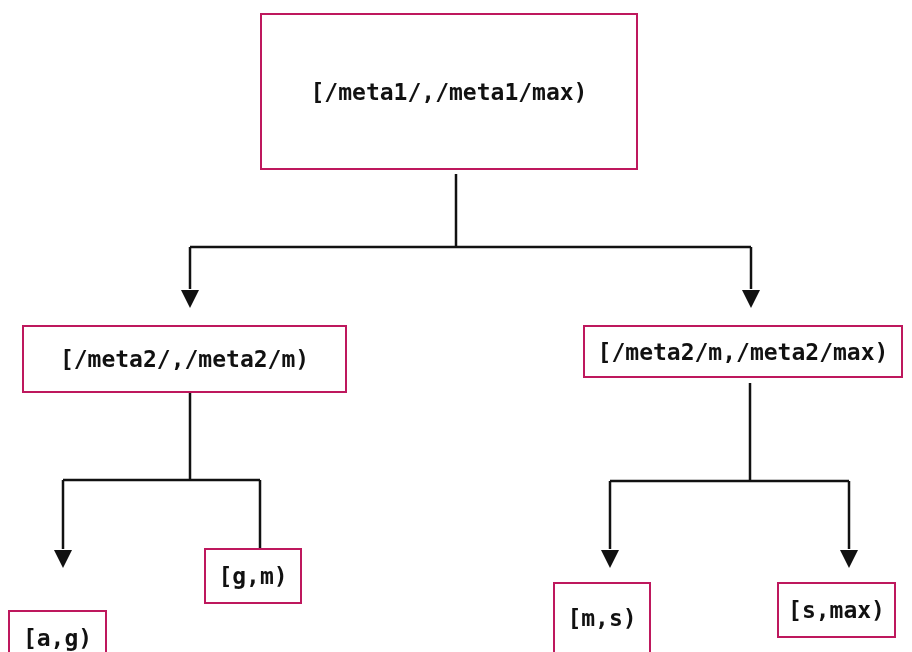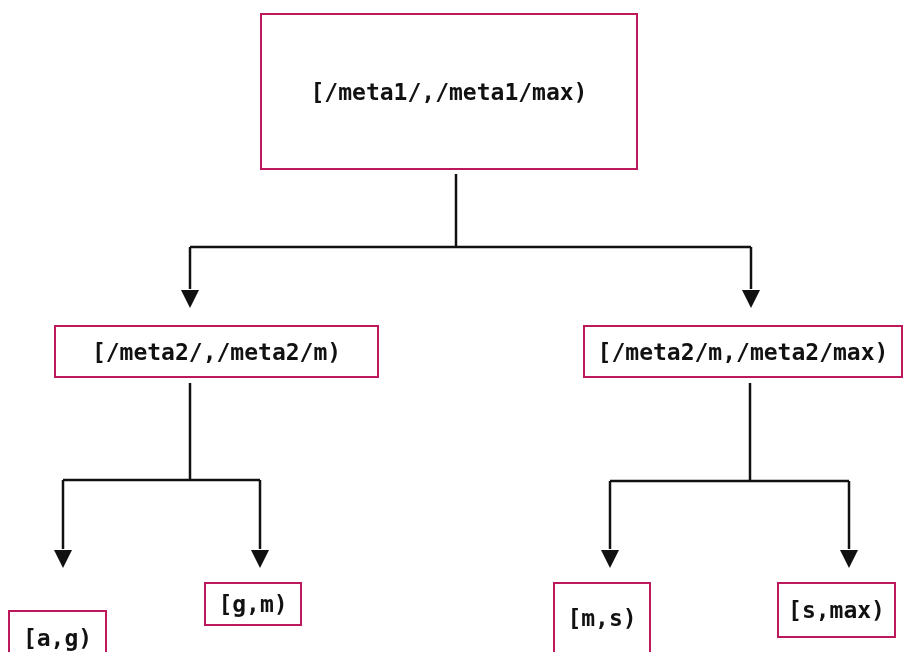--- a/index.html
+++ b/index.html
@@ -39,24 +39,24 @@
     color: #111111;
     display: flex;
     align-items: center;
     justify-content: center;
     font-size: 23px;
     font-weight: bold;
     letter-spacing: 0;
     white-space: nowrap;
   }
   .node-root       { left: 260px; top: 13px;  width: 378px; height: 157px; }
-  .node-meta2-left { left: 22px;  top: 325px; width: 325px; height: 53px; margin-left: 32px; }
+  .node-meta2-left { left: 22px;  top: 325px; width: 325px; height: 68px; }
   .node-meta2-right{ left: 583px; top: 325px; width: 320px; height: 53px; }
   .node-leaf-ag    { left: 8px;   top: 582px; width: 99px;  height: 56px; margin-top: 28px; }
-  .node-leaf-gm    { left: 204px; top: 582px; width: 98px;  height: 44px; }
+  .node-leaf-gm    { left: 204px; top: 548px; width: 98px;  height: 56px; }
   .node-leaf-ms    { left: 553px; top: 582px; width: 98px;  height: 72px; }
   .node-leaf-smax  { left: 777px; top: 582px; width: 119px; height: 56px; }
 </style>
 </head>
 <body>
 
 <div class="canvas">
 
   <svg class="edges" viewBox="0 0 912 652" xmlns="http://www.w3.org/2000/svg">
 

